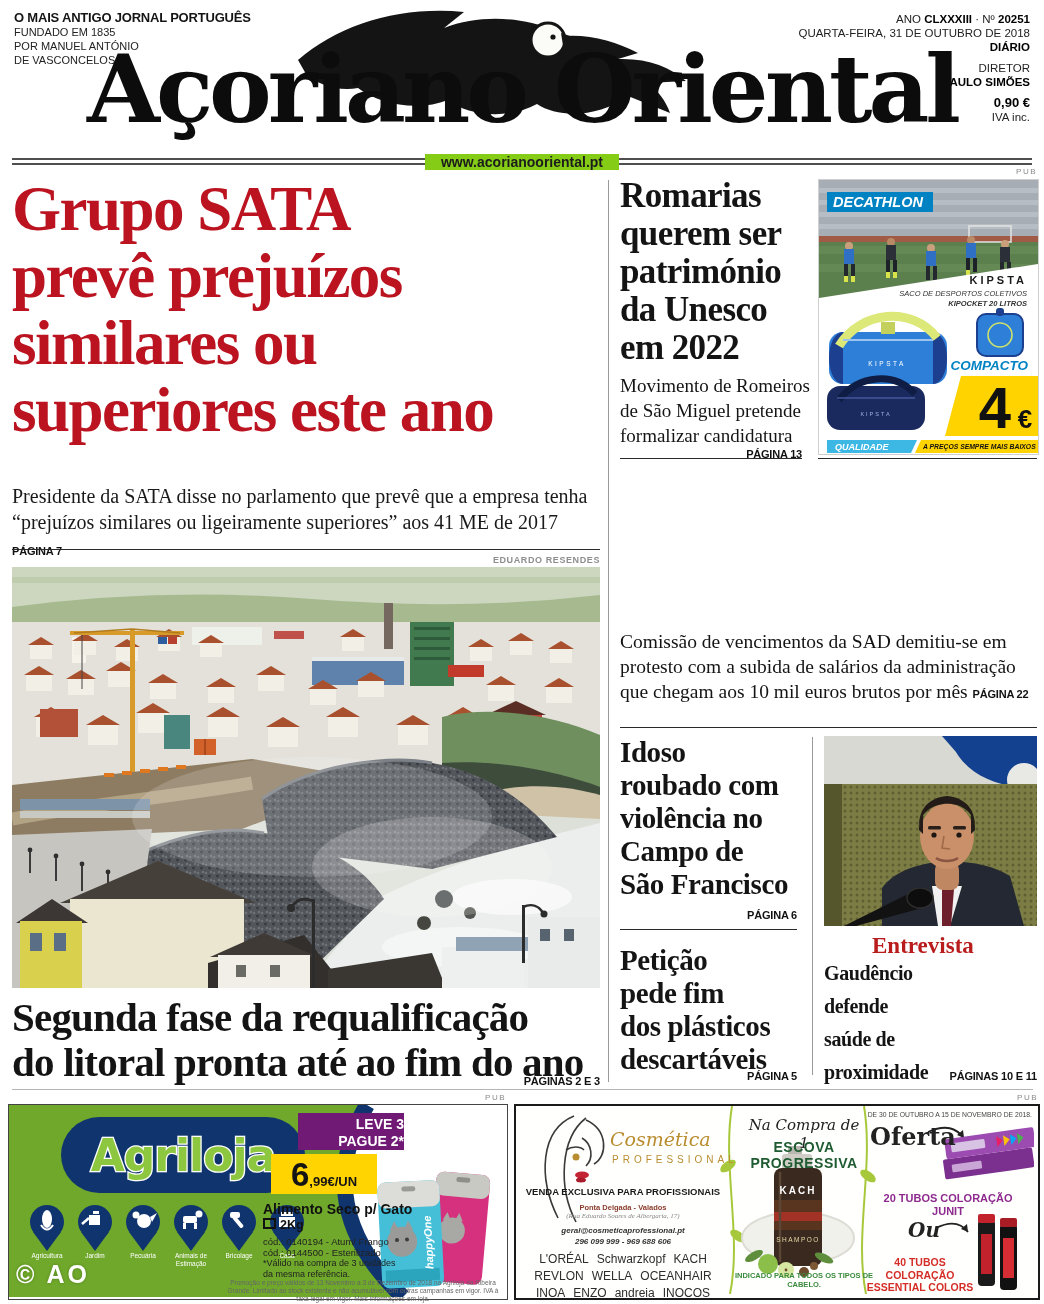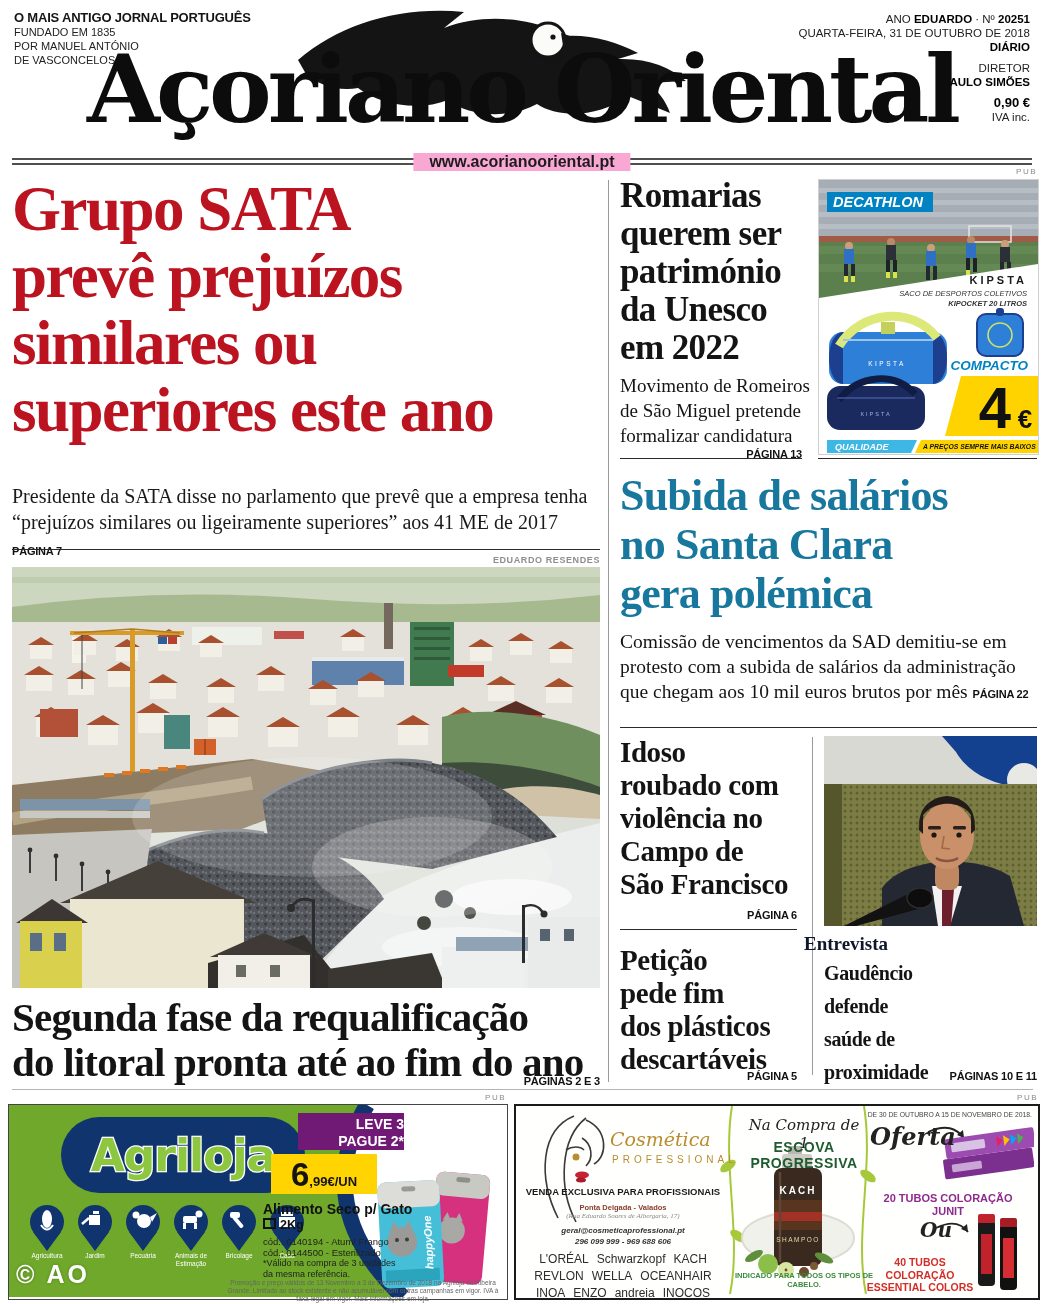--- a/index.html
+++ b/index.html
@@ -17,22 +17,22 @@
   .tagb{font-size:13px;font-weight:bold;letter-spacing:-0.2px;}
   .tag{font-size:11px;line-height:14px;color:#222;}
   .mh-right{right:14px;top:12px;width:240px;text-align:right;font-family:"Liberation Sans",sans-serif;
             font-size:11.5px;line-height:14px;color:#222;}
   .mh-right b{color:#000;}
   .mh-gap{margin-top:7px;}
   .logo{left:0;width:100%;top:42px;text-align:center;font-family:"DejaVu Serif",serif;font-weight:bold;
         font-size:94px;line-height:1;letter-spacing:-4px;color:#0c0c0c;z-index:2;}
   .eagle{left:296px;top:0;width:400px;height:120px;z-index:1;}
   .mh-rule{left:12px;right:12px;top:158px;height:3px;border-top:2px solid #4f4f4f;border-bottom:2px solid #4f4f4f;}
-  .website{position:absolute;left:50%;top:2px;transform:translate(-50%,-50%);background:#f9a8d4;padding:0 16px;
-           font-family:"Liberation Sans",sans-serif;font-size:16px;font-weight:bold;color:#1c1c1c;}
+  .website{position:absolute;left:50%;top:2px;transform:translate(-50%,-50%);background:#84cc16;padding:0 16px;
+           font-family:"Liberation Sans",sans-serif;font-size:14px;font-weight:bold;color:#1c1c1c;}
 
   
   .lead-hl{left:12px;top:176px;width:592px;font-size:63px;line-height:67px;font-weight:bold;
            color:#bb1320;letter-spacing:-1.5px;}
   .lead-sf{left:12px;top:483px;width:588px;font-size:20px;line-height:26px;color:#1a1a1a;}
   .rule-a{left:12px;top:549px;width:588px;}
   .credit{left:12px;top:555px;width:588px;text-align:right;font-family:"Liberation Sans",sans-serif;
           font-size:9px;font-weight:bold;color:#8e8e8e;letter-spacing:0.6px;}
   .photo1{left:12px;top:567px;width:588px;height:421px;}
   .coastal-hl{left:12px;top:995px;width:594px;font-size:41px;line-height:45px;font-weight:bold;letter-spacing:-0.8px;}
@@ -54,21 +54,21 @@
   .rom-pg{left:620px;top:444px;width:182px;text-align:right;}
   .pub-dec{left:818px;top:167px;width:219px;text-align:right;}
   .dec-ad{left:818px;top:179px;width:219px;height:274px;border:1px solid #cfcfcf;box-sizing:content-box;}
   .sc-hl{left:620px;top:471px;width:420px;font-size:44px;line-height:49px;font-weight:bold;color:#17779d;letter-spacing:-0.8px;}
   .sc-tx{left:620px;top:629px;width:420px;font-size:19.5px;line-height:25px;}
   .ido-hl{left:620px;top:736px;width:188px;font-size:29px;line-height:33px;font-weight:bold;letter-spacing:-0.4px;}
   .ido-pg{left:620px;top:905px;width:177px;text-align:right;}
   .pet-hl{left:620px;top:944px;width:188px;font-size:29px;line-height:33px;font-weight:bold;letter-spacing:-0.4px;}
   .pet-pg{left:620px;top:1066px;width:177px;text-align:right;}
   .photo2{left:824px;top:736px;width:213px;height:190px;}
-  .kicker{left:804px;top:933px;font-size:19px;font-weight:bold;color:#0f172a;}
+  .kicker{left:872px;top:933px;font-size:23px;font-weight:bold;color:#b91c1c;}
   .gau-hl{left:824px;top:957px;width:213px;font-size:20px;line-height:33px;font-weight:bold;letter-spacing:-0.4px;}
   .gau-pg{left:824px;top:1066px;width:213px;text-align:right;}
 
   
   .pub-l{left:8px;top:1093px;width:498px;text-align:right;}
   .pub-r{left:514px;top:1093px;width:524px;text-align:right;}
   .ad-agri{left:8px;top:1104px;width:498px;height:194px;border:1px solid #444;}
   .ad-cos{left:514px;top:1104px;width:522px;height:192px;border:2px solid #1a1a1a;background:#fffffe;}
   .watermark{left:16px;top:1260px;color:#fff;font-family:"Liberation Sans",sans-serif;font-size:25px;
              font-weight:bold;letter-spacing:3px;z-index:6;text-shadow:0 0 3px rgba(0,0,0,.25);}
@@ -111,46 +111,46 @@
   .cos-brands{left:6px;top:144px;width:202px;display:flex;flex-wrap:wrap;justify-content:center;z-index:2;position:absolute;}
   .cos-brands span{font-family:"Liberation Sans",sans-serif;font-weight:normal;font-size:12px;color:#2d2d2d;margin:1.5px 4px;}
   .cos-intro{left:228px;top:10px;width:120px;text-align:center;font-family:"DejaVu Serif",serif;
              font-style:italic;font-size:15px;color:#222;}
   .cos-prog{left:216px;top:33px;width:144px;text-align:center;font-family:"Liberation Sans",sans-serif;
             font-weight:bold;font-size:14px;letter-spacing:0.5px;color:#1f5b30;}
   .cos-ind{left:216px;top:165px;width:144px;text-align:center;font-family:"Liberation Sans",sans-serif;
            font-weight:bold;font-size:7.5px;line-height:9px;color:#3a8a3c;}
   .cos-period{left:346px;top:5px;width:170px;text-align:right;font-family:"Liberation Sans",sans-serif;
               font-size:6.8px;color:#444;}
-  .cos-oferta{left:354px;top:16px;font-family:"DejaVu Serif",serif;font-style:italic;font-weight:bold;
+  .cos-oferta{left:354px;top:16px;font-family:"DejaVu Serif",serif;font-weight:bold;
               font-size:24px;color:#222;}
   .cos-offer1{left:348px;top:86px;width:168px;text-align:center;font-family:"Liberation Sans",sans-serif;
               font-weight:bold;font-size:11px;line-height:13px;color:#8e2a8e;white-space:pre-line;}
-  .cos-ou{left:404px;top:112px;font-family:"DejaVu Serif",serif;font-style:italic;font-weight:bold;
+  .cos-ou{left:392px;top:112px;font-family:"DejaVu Serif",serif;font-style:italic;font-weight:bold;
           font-size:20px;color:#222;}
   .cos-offer2{left:344px;top:150px;width:120px;text-align:center;font-family:"Liberation Sans",sans-serif;
               font-weight:bold;font-size:10.5px;line-height:12.5px;color:#d42d27;white-space:pre-line;}
 </style>
 </head>
 <body>
 
 <div class="page">
 
   <header>
     <div class="abs mh-left">
       <div class="tagb">O MAIS ANTIGO JORNAL PORTUGUÊS</div>
       <div class="tag">FUNDADO EM 1835</div>
       <div class="tag">POR MANUEL ANTÓNIO</div>
       <div class="tag">DE VASCONCELOS</div>
     </div>
 
     <div class="abs mh-right">
       <div>
         <span>ANO</span>
-        <b>EDUARDO</b>
+        <b>CLXXXIII</b>
         <span>· Nº</span>
         <b>20251</b>
       </div>
       <div>QUARTA-FEIRA, 31 DE OUTUBRO DE 2018</div>
       <div><b>DIÁRIO</b></div>
       <div class="mh-gap">DIRETOR</div>
       <div><b>PAULO SIMÕES</b></div>
       <div class="mh-gap" style="font-size:13px;"><b>0,90 €</b></div>
       <div>IVA inc.</div>
     </div>
@@ -473,23 +473,20 @@
     <polygon points="142,196 219,196 219,256 126,256" fill="#ffd300"></polygon>
     <text x="176" y="248" text-anchor="middle" font-family="Liberation Sans, sans-serif" font-size="58" font-weight="bold" fill="#111">4</text>
     <text x="206" y="248" text-anchor="middle" font-family="Liberation Sans, sans-serif" font-size="26" font-weight="bold" fill="#111">€</text>
 
     <polygon points="8,260 98,260 92,273 8,273" fill="#3db7e4"></polygon>
     <polygon points="102,260 219,260 219,273 96,273" fill="#ffd300"></polygon>
     <text x="16" y="270" font-family="Liberation Sans, sans-serif" font-size="9" font-weight="bold" font-style="italic" fill="#fff">QUALIDADE</text>
     <text x="104" y="269" font-family="Liberation Sans, sans-serif" font-size="6.8" font-weight="bold" font-style="italic" fill="#111">A PREÇOS SEMPRE MAIS BAIXOS</text>
   </svg>
 
-  <h3 class="abs sc-hl ml">Subida de salários
-no Santa Clara
-gera polémica</h3>
   <p class="abs sc-tx">
     <span class="ml">Comissão de vencimentos da SAD demitiu-se em
 protesto com a subida de salários da administração
 que chegam aos 10 mil euros brutos por mês</span>
     <span class="pagenum">PÁGINA 22</span>
   </p>
 
   <h3 class="abs ido-hl ml">Idoso
 roubado com
 violência no

